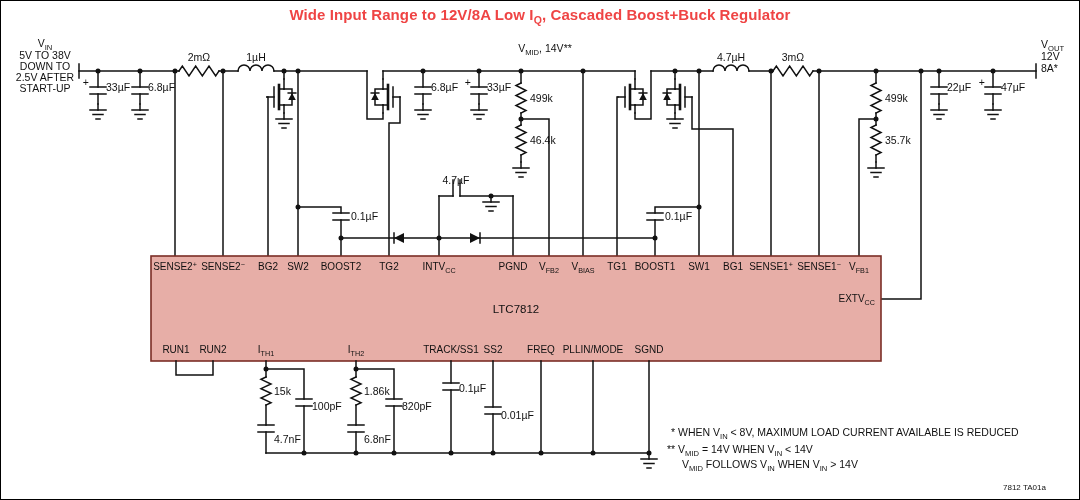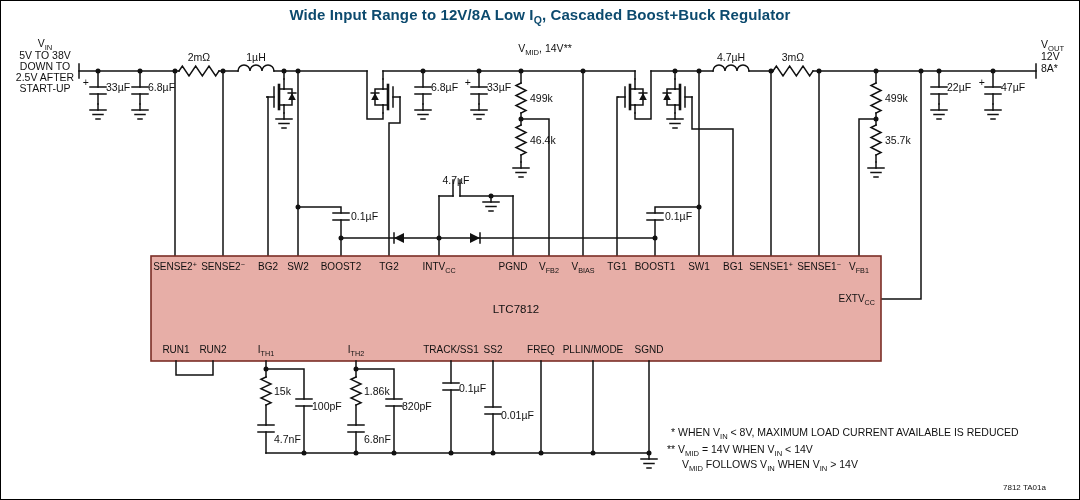--- a/index.html
+++ b/index.html
@@ -1,18 +1,18 @@
 <!DOCTYPE html>
 <html><head>
 <meta charset="utf-8">
 <style>
   html,body{margin:0;padding:0;background:#fff;}
   .stage{position:relative;width:1080px;height:500px;background:#ffffff;box-sizing:border-box;
          border:1px solid #000;overflow:hidden;
-         font-family:"Liberation Sans","DejaVu Sans",sans-serif;color:#0c4a6e;}
+         font-family:"Liberation Sans","DejaVu Sans",sans-serif;color:#ef4444;}
   .title{position:absolute;top:5px;left:0;width:100%;text-align:center;
          font-size:15px;font-weight:bold;letter-spacing:.1px;}
   .title .sub{font-size:10.5px;vertical-align:sub;}
   svg{position:absolute;left:0;top:0;}
   svg text{font-family:"Liberation Sans","DejaVu Sans",sans-serif;fill:#111;}
   .w{fill:none;stroke:#111;stroke-width:1.5;stroke-linecap:square;stroke-linejoin:miter;}
   .thick{stroke-width:2.6;}
   .dot{fill:#111;stroke:none;}
   .tri{fill:#111;stroke:none;}
 </style>

